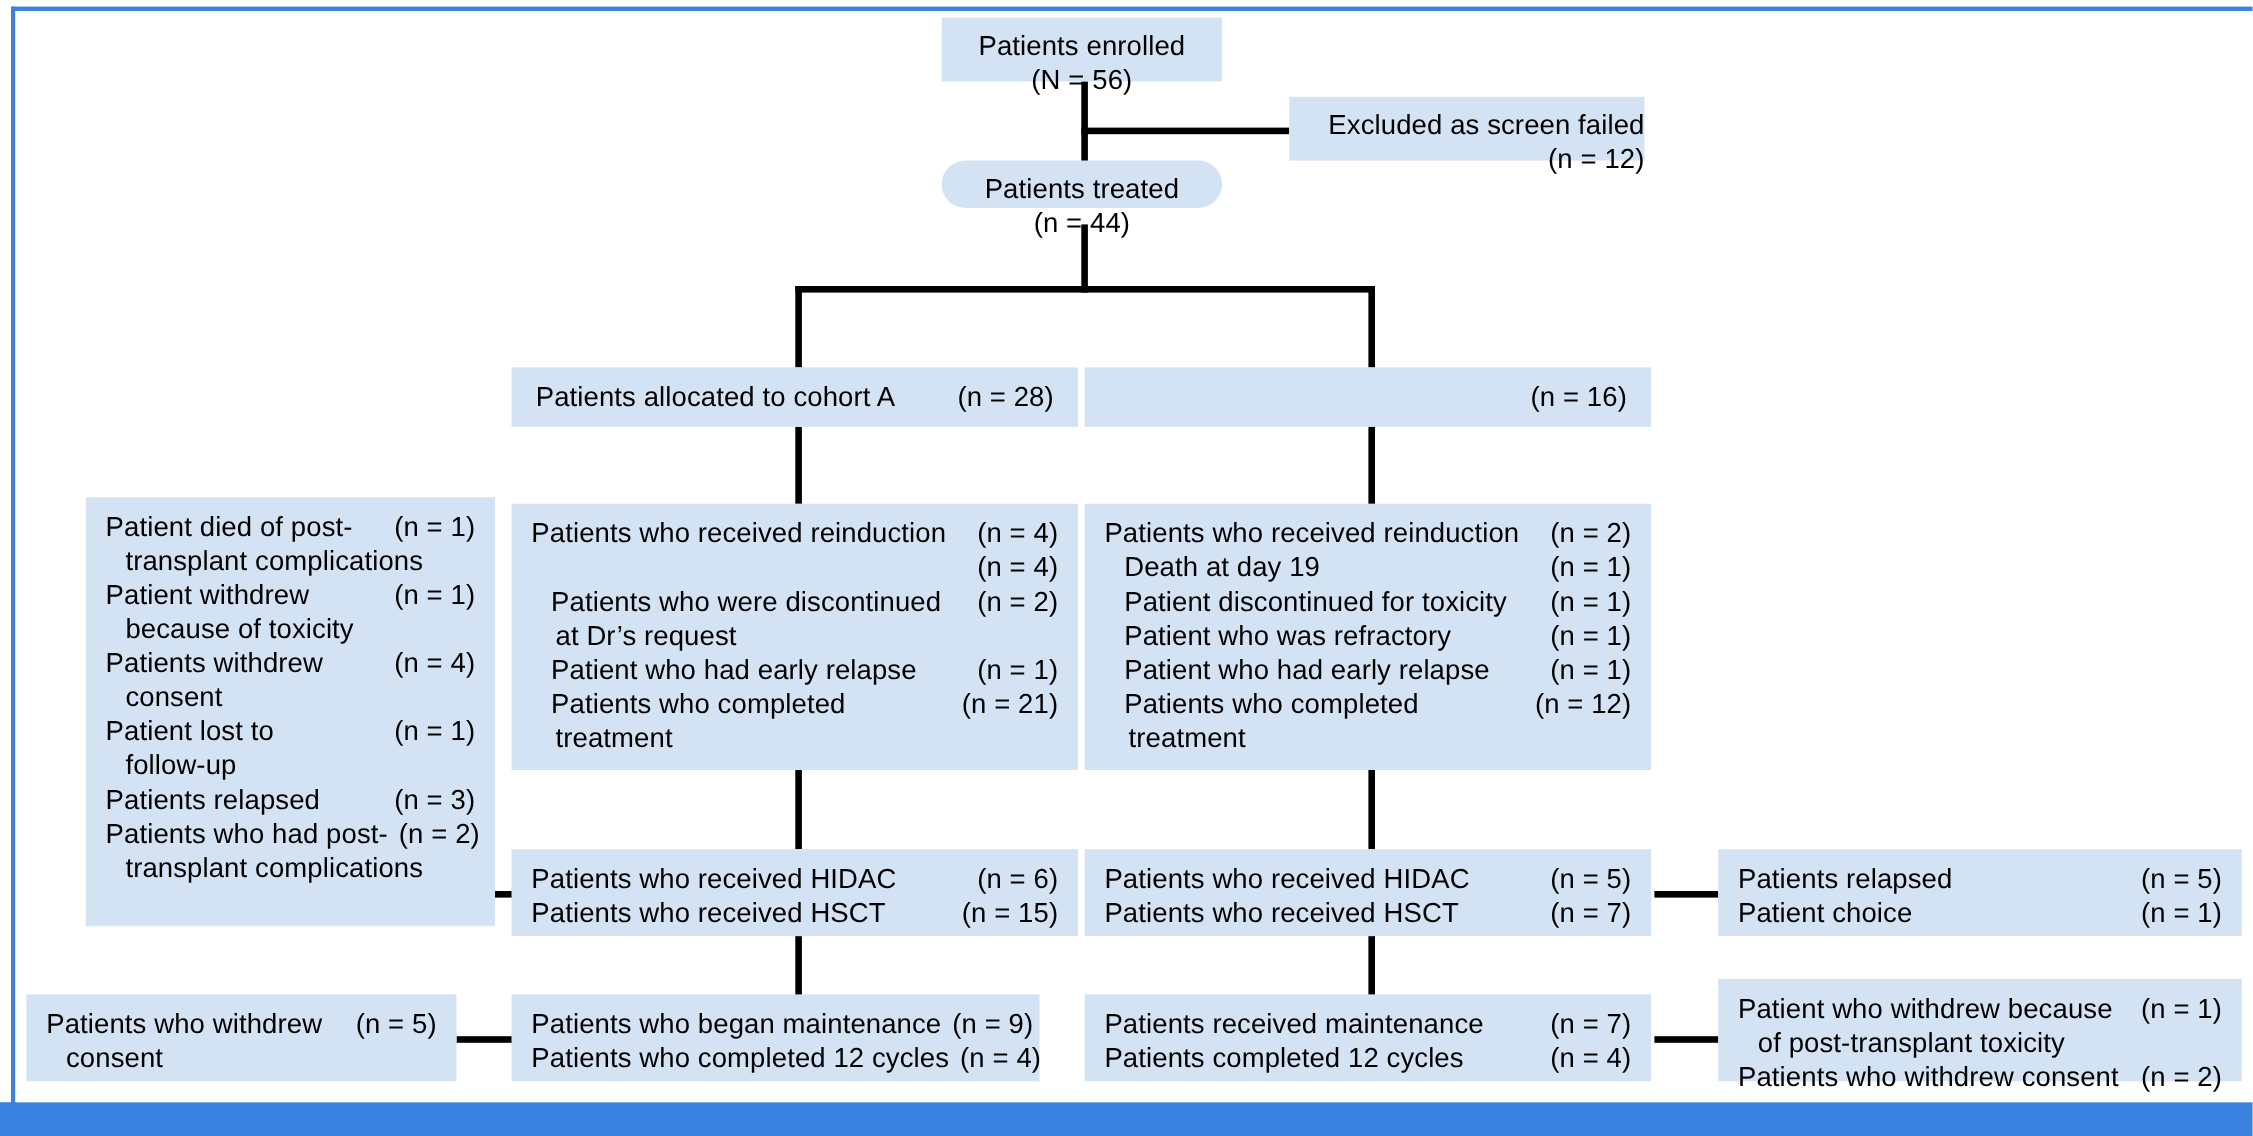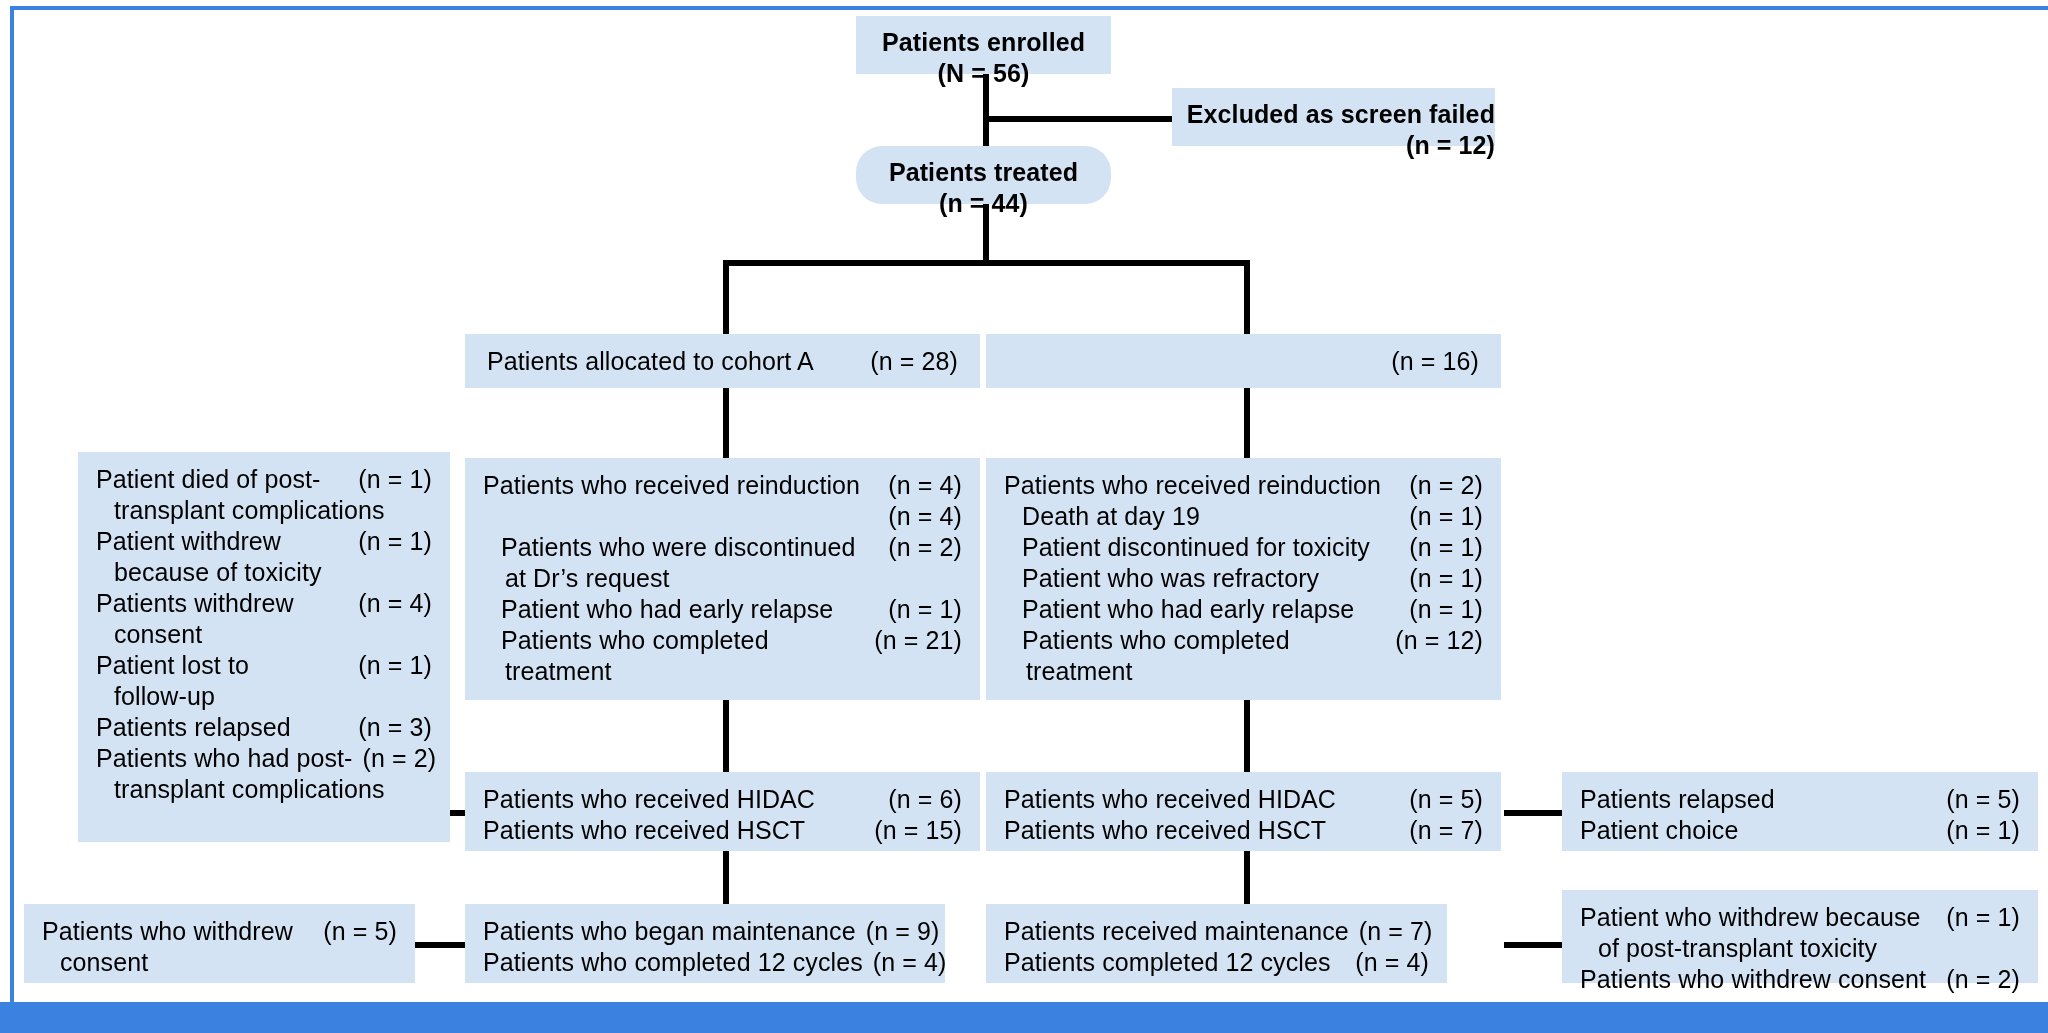--- a/index.html
+++ b/index.html
@@ -48,21 +48,20 @@
     background: #d3e3f3;
     box-sizing: border-box;
     color: #000000;
     font-size: 25px;
     line-height: 31px;
     letter-spacing: 0.1px;
   }
   .box.center {
     text-align: center;
     padding-top: 11px;
-    font-weight: bold;
   }
   .box.center .ln { display: block; }
 
   
   .rows {
     padding: 12px 18px 12px 18px;
   }
   .rows .row {
     display: flex;
     align-items: baseline;
@@ -143,21 +142,21 @@
     <div class="box center" style="left:842px; top:6px; width:255px; height:58px;">
       <span class="ln">Patients enrolled</span>
       <span class="ln">(N = 56)</span>
     </div>
 
     <div class="box center" style="left:1158px; top:78px; width:323px; height:58px;text-align:right;">
       <span class="ln">Excluded as screen failed</span>
       <span class="ln">(n = 12)</span>
     </div>
 
-    <div class="box center" style="left:842px; top:136px; width:255px; height:58px;border-radius:26px;">
+    <div class="box center" style="left:842px; top:136px; width:255px; height:43px;border-radius:26px;">
       <span class="ln">Patients treated</span>
       <span class="ln">(n = 44)</span>
     </div>
 
     <div class="box" style="left:451px; top:324px; width:515px; height:54px; padding:12px 22px; box-sizing:border-box;">
       <div class="row" style="display:flex; white-space:pre;">
         <span>Patients allocated to cohort A</span>
         <span style="flex:1 1 auto;"></span>
         <span>(n = 28)</span>
       </div>
@@ -222,21 +221,21 @@
     <div class="box rows" style="left:10px; top:894px; width:391px; height:79px;">
         <div class="row"><span class="lbl">Patients who withdrew</span><span class="spacer"></span><span class="cnt">(n = 5)</span></div>
         <div class="cont indent1">consent</div>
       </div>
 
     <div class="box rows" style="left:451px; top:894px; width:480px; height:79px;">
         <div class="row"><span class="lbl">Patients who began maintenance</span><span class="spacer"></span><span class="cnt">(n = 9)</span></div>
         <div class="row"><span class="lbl">Patients who completed 12 cycles</span><span class="spacer"></span><span class="cnt">(n = 4)</span></div>
       </div>
 
-    <div class="box rows" style="left:972px; top:894px; width:461px; height:79px;">
+    <div class="box rows" style="left:972px; top:894px; width:515px; height:79px;">
         <div class="row"><span class="lbl">Patients received maintenance</span><span class="spacer"></span><span class="cnt">(n = 7)</span></div>
         <div class="row"><span class="lbl">Patients completed 12 cycles</span><span class="spacer"></span><span class="cnt">(n = 4)</span></div>
       </div>
 
     <div class="box rows" style="left:1548px; top:880px; width:476px; height:93px;">
         <div class="row"><span class="lbl">Patient who withdrew because</span><span class="spacer"></span><span class="cnt">(n = 1)</span></div>
         <div class="cont indent1">of post-transplant toxicity</div>
         <div class="row"><span class="lbl">Patients who withdrew consent</span><span class="spacer"></span><span class="cnt">(n = 2)</span></div>
       </div>
 

